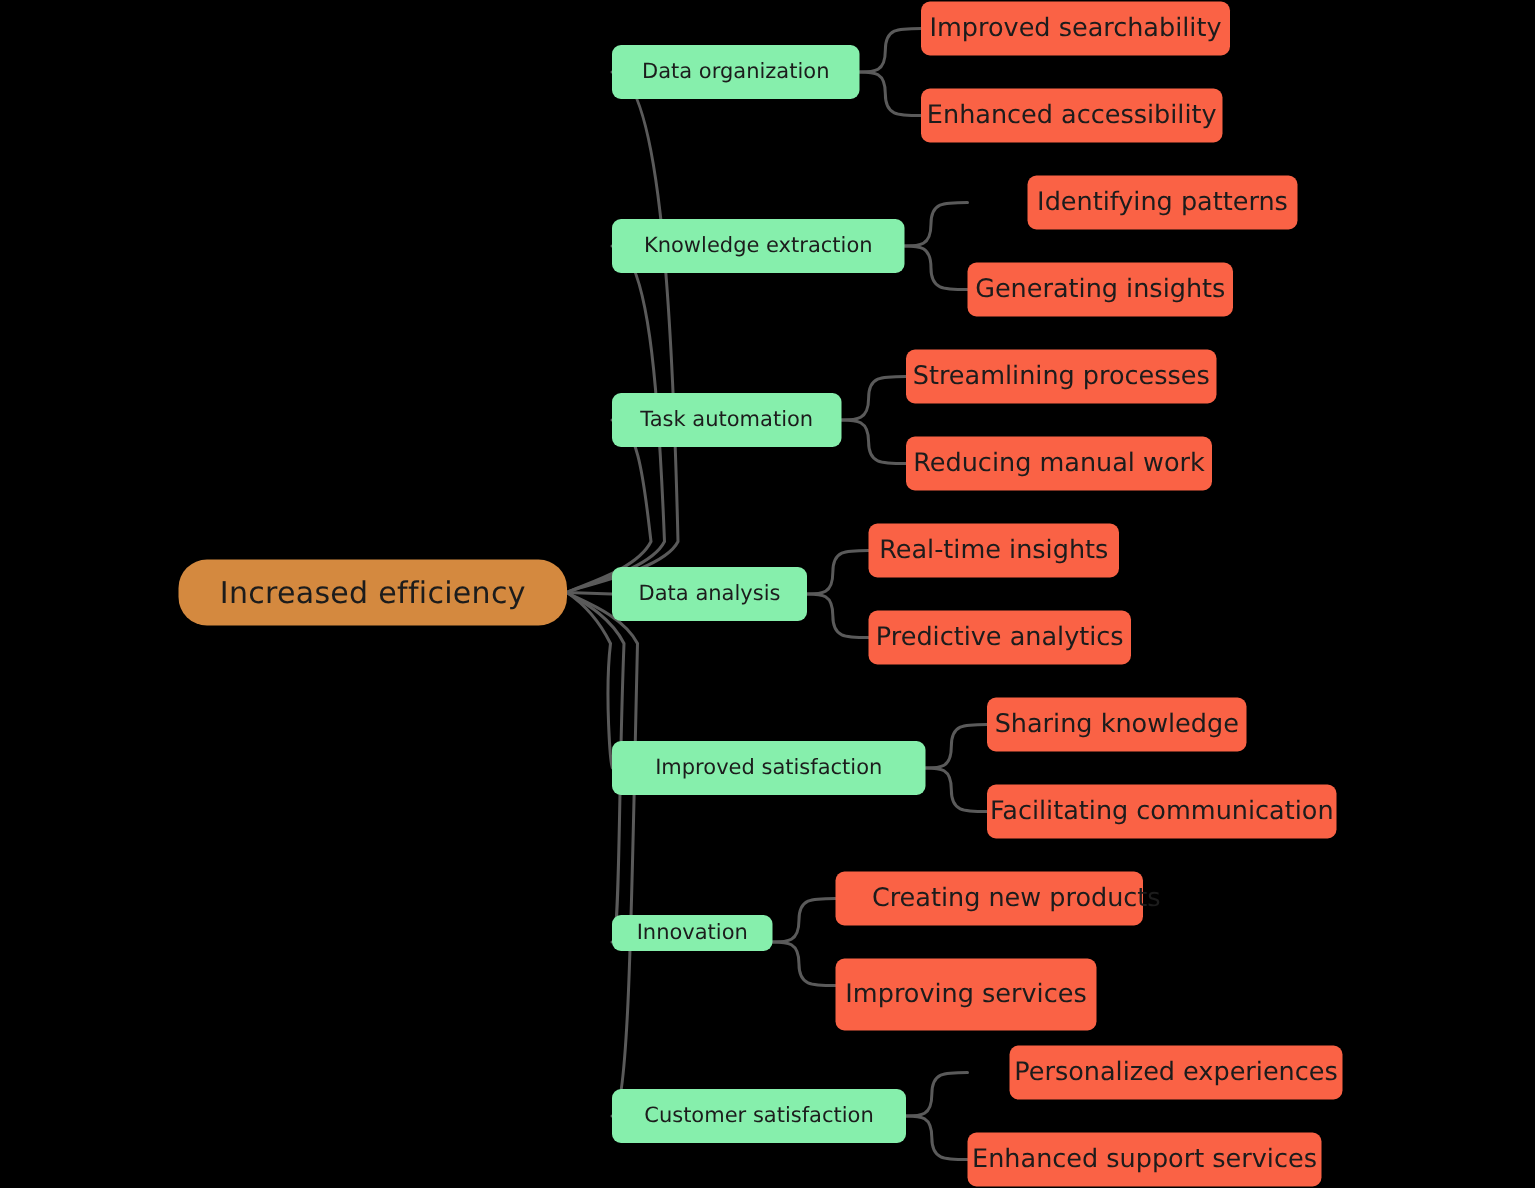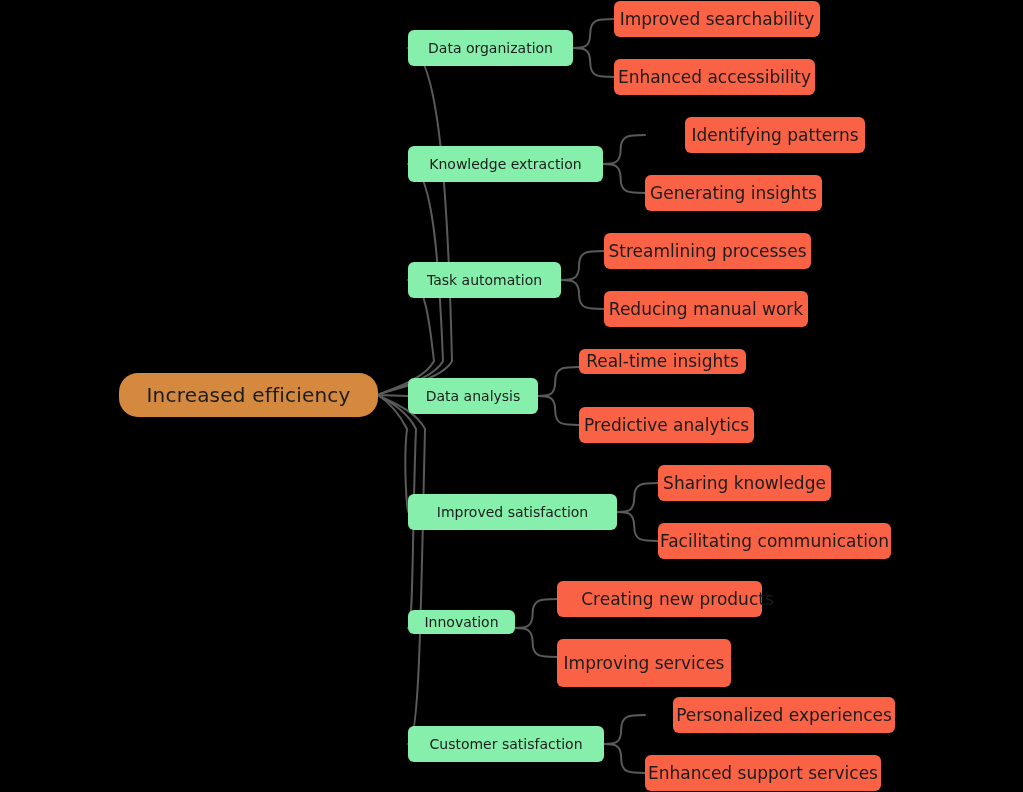--- a/index.html
+++ b/index.html
@@ -82,21 +82,21 @@
       <div class="node node-branch" style="left: 408px; top: 30px; width: 165px; height: 36px;">Data organization</div>
       <div class="node node-leaf" style="left: 614px; top: 1px; width: 206px; height: 36px;">Improved searchability</div>
       <div class="node node-leaf" style="left: 614px; top: 59px; width: 201px; height: 36px;">Enhanced accessibility</div>
       <div class="node node-branch" style="left: 408px; top: 146px; width: 195px; height: 36px;">Knowledge extraction</div>
       <div class="node node-leaf" style="left: 645px; top: 117px; width: 180px; height: 36px; margin-left: 40px;">Identifying patterns</div>
       <div class="node node-leaf" style="left: 645px; top: 175px; width: 177px; height: 36px;">Generating insights</div>
       <div class="node node-branch" style="left: 408px; top: 262px; width: 153px; height: 36px; text-align: center;">Task automation</div>
       <div class="node node-leaf" style="left: 604px; top: 233px; width: 207px; height: 36px;">Streamlining processes</div>
       <div class="node node-leaf" style="left: 604px; top: 291px; width: 204px; height: 36px;">Reducing manual work</div>
       <div class="node node-branch" style="left: 408px; top: 378px; width: 130px; height: 36px;">Data analysis</div>
-      <div class="node node-leaf" style="left: 579px; top: 349px; width: 167px; height: 25px;">Real-time insights</div>
+      <div class="node node-leaf" style="left: 579px; top: 349px; width: 167px; height: 36px;">Real-time insights</div>
       <div class="node node-leaf" style="left: 579px; top: 407px; width: 175px; height: 36px;">Predictive analytics</div>
       <div class="node node-branch" style="left: 408px; top: 494px; width: 209px; height: 36px;">Improved satisfaction</div>
       <div class="node node-leaf" style="left: 658px; top: 465px; width: 173px; height: 36px;">Sharing knowledge</div>
       <div class="node node-leaf" style="left: 658px; top: 523px; width: 233px; height: 36px;">Facilitating communication</div>
       <div class="node node-branch" style="left: 408px; top: 610px; width: 107px; height: 24px;">Innovation</div>
       <div class="node node-leaf" style="left: 557px; top: 581px; width: 205px; height: 36px; padding-left: 46px;">Creating new products</div>
       <div class="node node-leaf" style="left: 557px; top: 639px; width: 174px; height: 48px;">Improving services</div>
       <div class="node node-branch" style="left: 408px; top: 726px; width: 196px; height: 36px;">Customer satisfaction</div>
       <div class="node node-leaf" style="left: 645px; top: 697px; width: 222px; height: 36px; margin-left: 28px;">Personalized experiences</div>
       <div class="node node-leaf" style="left: 645px; top: 755px; width: 236px; height: 36px;">Enhanced support services</div>

